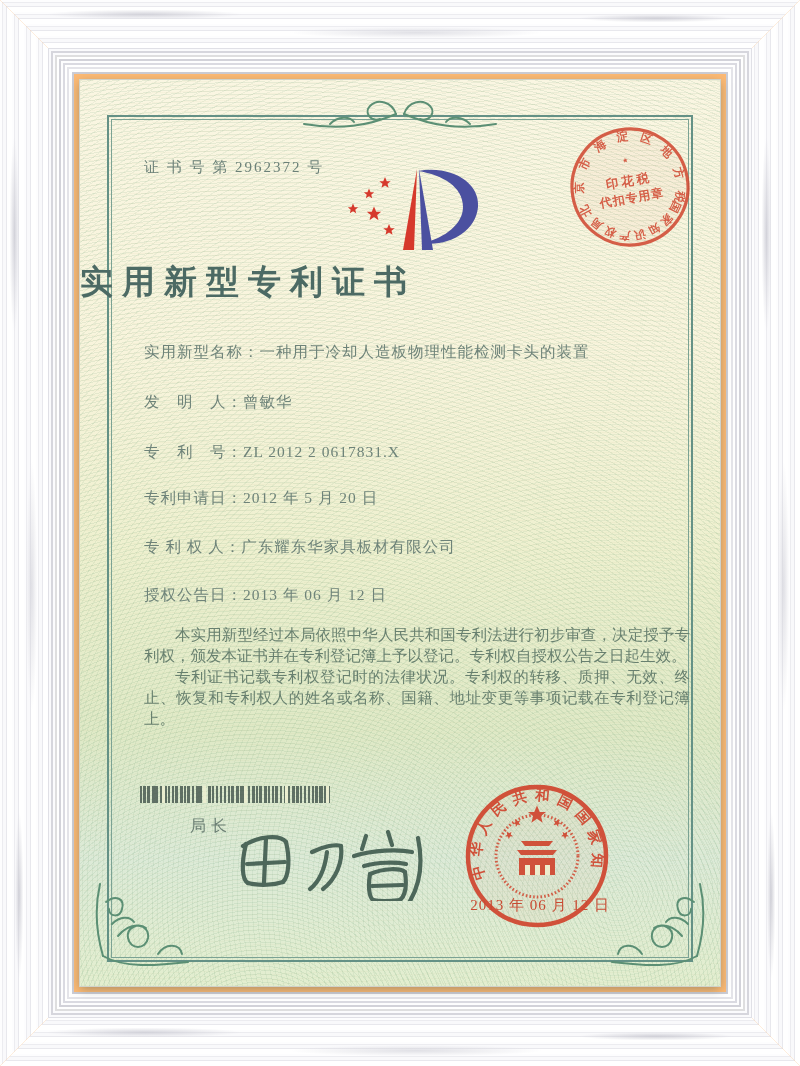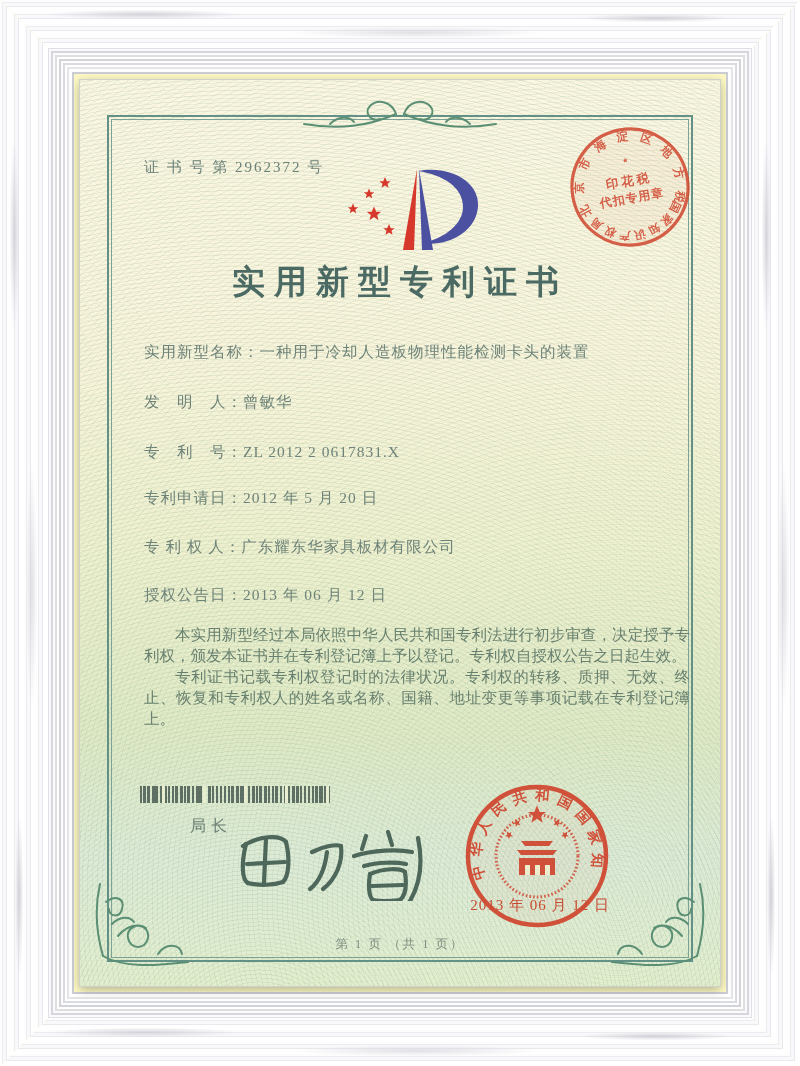--- a/index.html
+++ b/index.html
@@ -1,16 +1,16 @@
 <!DOCTYPE html>
 <html><head>
 <meta charset="utf-8">
 <style>
   html,body{margin:0;padding:0;background:#eceff1;}
-  .stage{position:relative;width:800px;height:1066px;background:#fef9c3;overflow:hidden;
+  .stage{position:relative;width:800px;height:1066px;background:#fdba74;overflow:hidden;
          font-family:"Liberation Serif","DejaVu Serif",serif;}
   
   .ws{position:absolute;}
   .ws-h{background:
       radial-gradient(140px 7px at 18% 30%, rgba(206,206,214,.85), transparent 70%),
       radial-gradient(180px 8px at 52% 68%, rgba(214,214,221,.75), transparent 70%),
       radial-gradient(110px 6px at 82% 38%, rgba(203,203,211,.85), transparent 70%),
       repeating-linear-gradient(180deg,#fdfdfe 0 2px,#ececf0 2px 3px,#f9f9fb 3px 6px,#e8e8ed 6px 7px,#ffffff 7px 12px);}
   .ws-v{background:
       radial-gradient(7px 140px at 30% 22%, rgba(206,206,214,.85), transparent 70%),
@@ -37,21 +37,21 @@
       repeating-radial-gradient(circle at 84% 90%, rgba(104,158,116,.10) 0 1px, rgba(0,0,0,0) 1px 5px),
       repeating-linear-gradient(178deg, rgba(176,168,110,.06) 0 1px, rgba(0,0,0,0) 1px 5px);}
   .cert-border{position:absolute;left:27px;right:27px;top:35px;bottom:24px;
     border:2px solid #649186;z-index:1;}
   .cert-border::after{content:"";position:absolute;inset:2px;border:1px solid #7ba294;}
   .orn{position:absolute;z-index:2;color:#5b8f74;}
   
   .content{position:absolute;inset:0;z-index:2;color:#6e8379;}
   .cert-no{position:absolute;left:64px;top:78px;font-size:15px;letter-spacing:2px;color:#6b8078;}
   .logo{position:absolute;left:248px;top:84px;width:160px;height:88px;}
-  .title{position:absolute;left:0;right:0;top:180px;text-align:center;font-size:33px;
+  .title{position:absolute;left:0;right:0;top:180px;text-align:left;font-size:33px;
          letter-spacing:9px;color:#4c6a64;font-weight:600;}
   .field{position:absolute;left:64px;right:30px;font-size:15.5px;letter-spacing:1px;
          color:#6e8379;white-space:pre;}
   .f0{top:262px}.f1{top:312px}.f2{top:362px}.f3{top:408px}.f4{top:457px}.f5{top:505px}
   .paras{position:absolute;left:64px;top:544px;width:546px;font-size:15.5px;line-height:21px;
          color:#68806f;text-align:justify;text-justify:inter-character;}
   .paras p{margin:0;text-indent:2em;}
   .barcode{position:absolute;left:60px;top:706px;width:190px;height:17px;opacity:.8;
     background:
       repeating-linear-gradient(90deg, rgba(240,240,218,0) 0 22px, #eef0d2 22px 25px, rgba(0,0,0,0) 25px 41px),
@@ -203,16 +203,15 @@
           <textPath href="#taxTop" startOffset="0" textLength="236" lengthAdjust="spacing">北京市海淀区地方税务局</textPath>
         </text>
         <path id="taxBottom" d="M104,84 A47,47 0 0 1 22,84" fill="none"></path>
         <text class="seal-text" font-size="11" fill="#d0452e">
           <textPath href="#taxBottom" startOffset="0" textLength="96" lengthAdjust="spacing">国家知识产权局</textPath>
         </text>
         <text class="seal-text" x="63" y="61" text-anchor="middle" font-size="12.5" letter-spacing="3" fill="#d0452e">印花税</text>
         <text class="seal-text" x="63" y="78" text-anchor="middle" font-size="12" letter-spacing="1" fill="#d0452e">代扣专用章</text>
       </svg>
 
-      <div class="footer">第 1 页 （共 1 页）</div>
     </div>
   </div>
 </div>
 
 </body></html>

